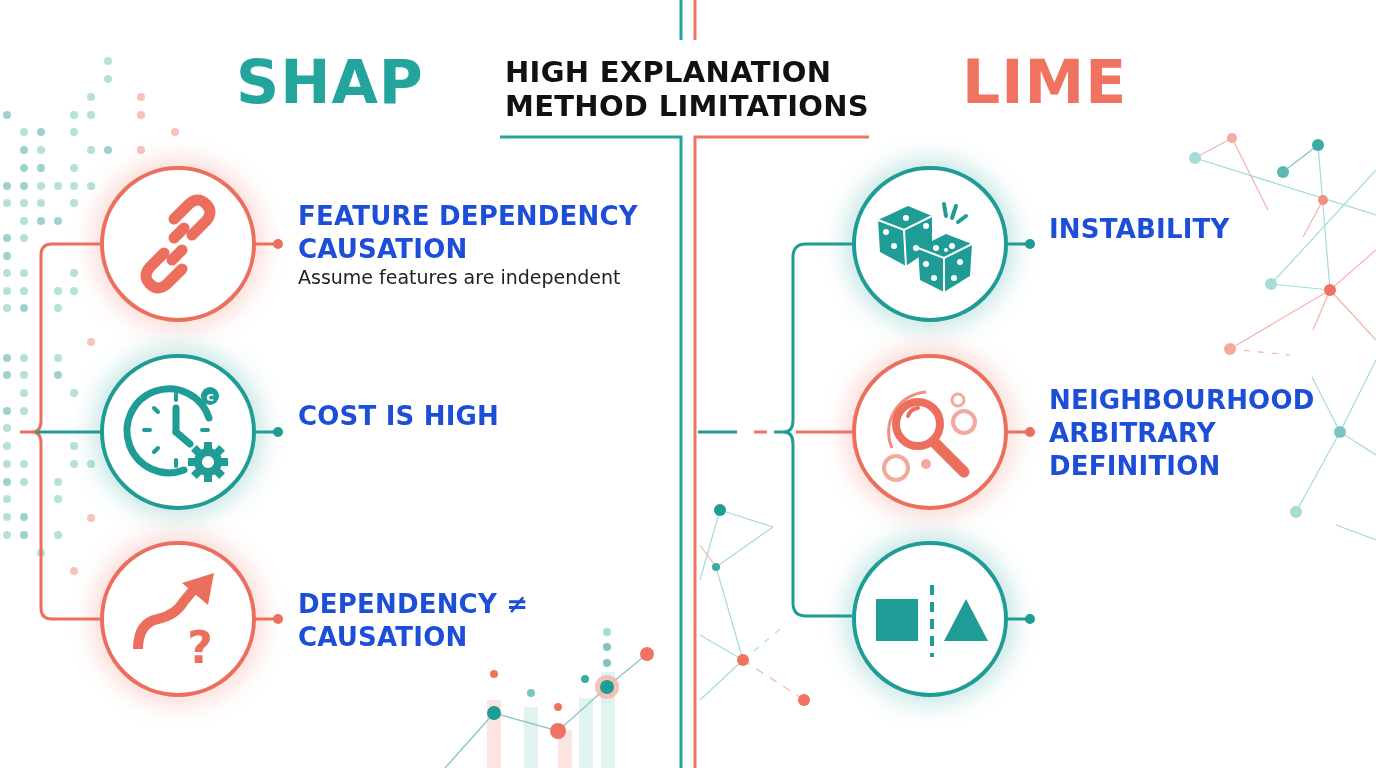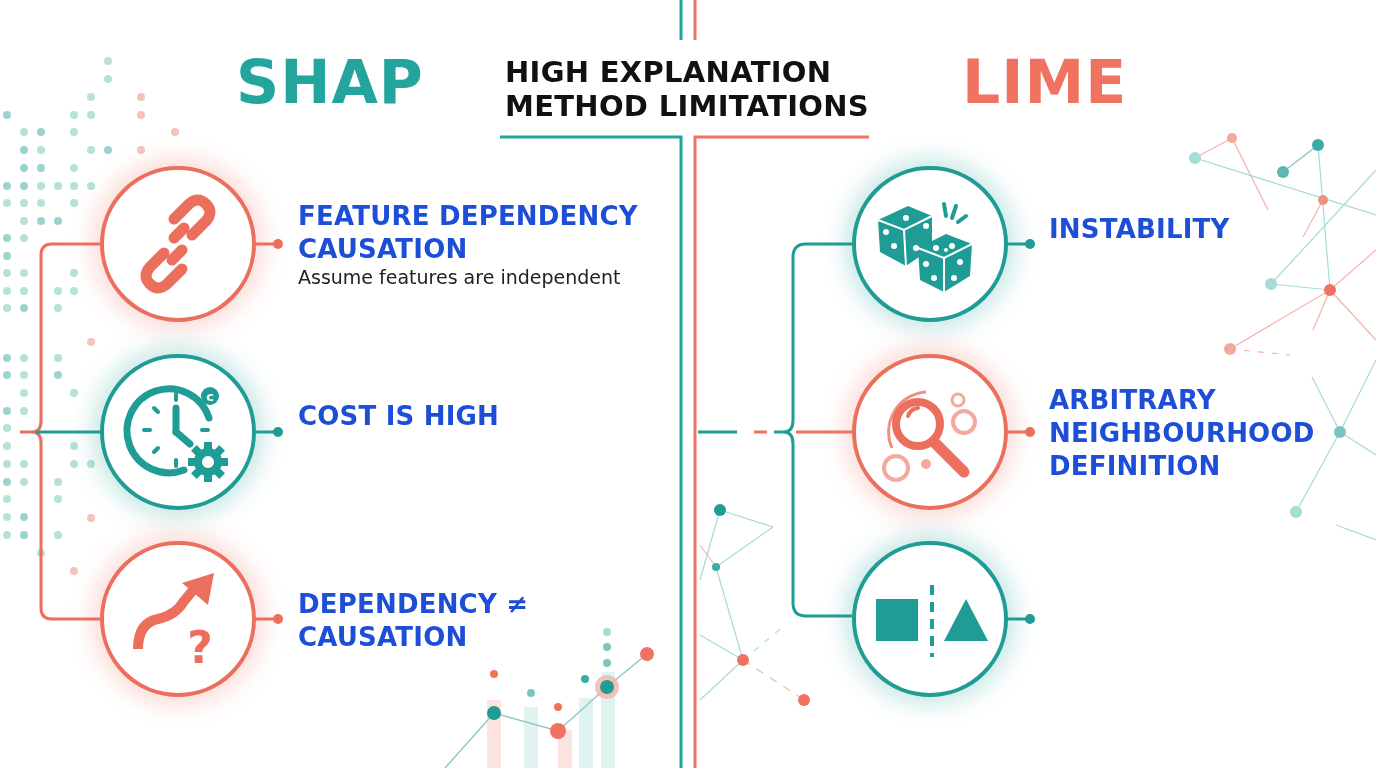--- a/index.html
+++ b/index.html
@@ -334,22 +334,22 @@
       <circle cx="62" cy="66" r="22" fill="none" stroke="#ec6f5e" stroke-width="8"></circle>
       <path d="M 52 58 A 12 12 0 0 1 62 50" fill="none" stroke="#ec6f5e" stroke-width="4" stroke-linecap="round"></path>
       <line x1="78" y1="84" x2="108" y2="114" stroke="#ec6f5e" stroke-width="11" stroke-linecap="round"></line>
       <circle cx="102" cy="42" r="6" fill="none" stroke="#f5a99e" stroke-width="3"></circle>
       <circle cx="108" cy="64" r="11" fill="none" stroke="#f5a99e" stroke-width="4"></circle>
       <circle cx="40" cy="110" r="12" fill="none" stroke="#f5a99e" stroke-width="4"></circle>
       <circle cx="70" cy="106" r="5" fill="#f5a99e"></circle>
     </svg>
   </div>
   <div class="label" style="left:1049px;top:384px;">
+    <div>NEIGHBOURHOOD</div>
     <div>ARBITRARY</div>
-    <div>NEIGHBOURHOOD</div>
     <div>DEFINITION</div>
   </div>
 
   <div class="circle teal" style="left:852px;top:541px;">
     <svg width="148" height="148" viewBox="0 0 148 148">
       <rect x="20" y="54" width="42" height="42" fill="#1f9c95"></rect>
       <line x1="76" y1="40" x2="76" y2="112" stroke="#1f9c95" stroke-width="4" stroke-dasharray="10 7"></line>
       <polygon points="110,54 88,96 132,96" fill="#1f9c95"></polygon>
     </svg>
   </div>

